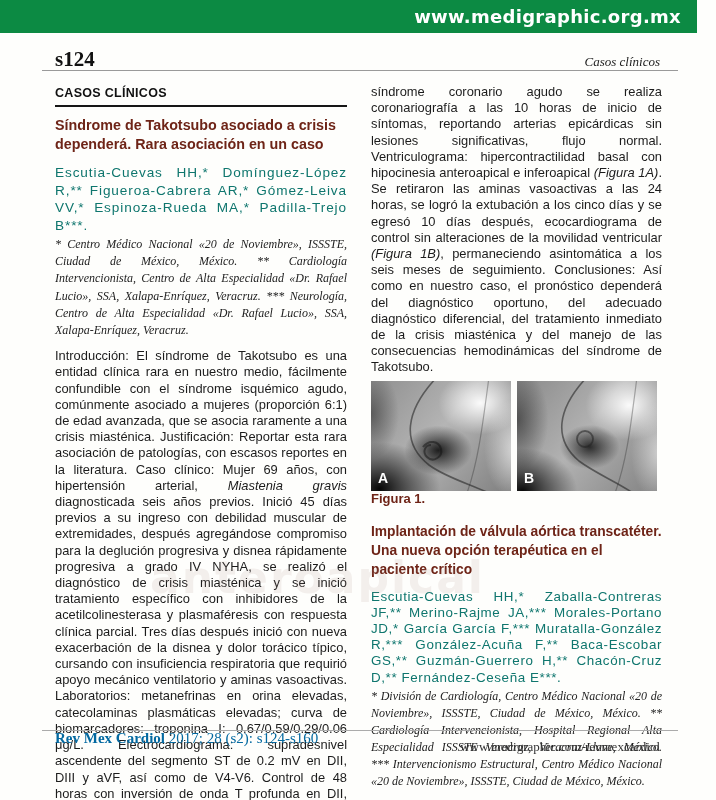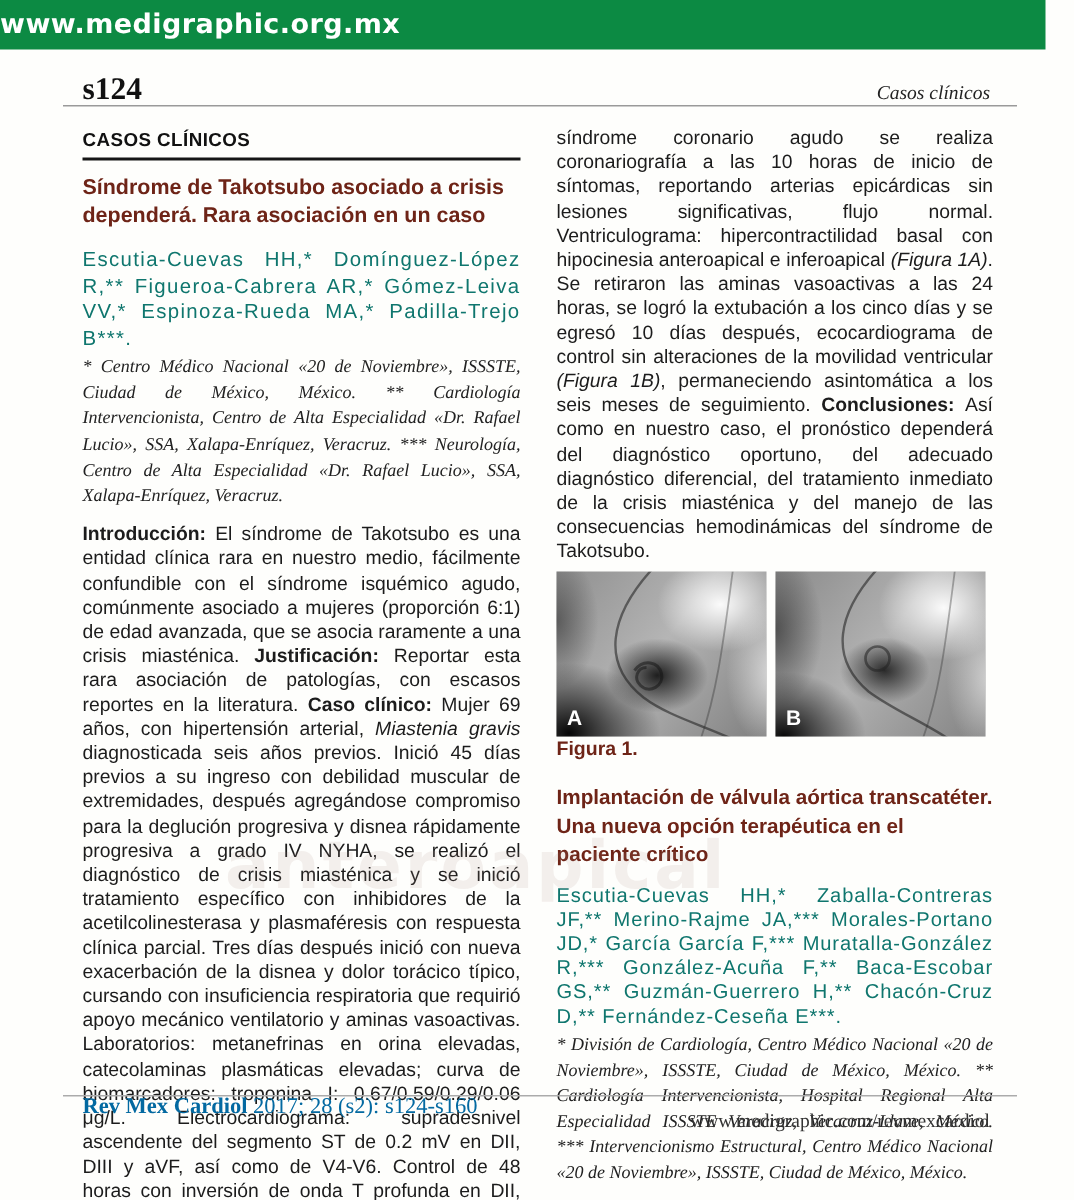--- a/index.html
+++ b/index.html
@@ -4,21 +4,21 @@
 <style>
   * { margin:0; padding:0; box-sizing:border-box; }
   html,body { background:#ffffff; }
   .page {
     position:relative; width:716px; height:800px; background:#fefefc;
     font-family:"Liberation Sans", sans-serif; color:#1a1a1a; overflow:hidden;
   }
   
   .banner {
     position:absolute; left:0; top:0; width:697px; height:33px;
-    display:flex; align-items:center; justify-content:flex-start; padding-right:16px;
+    display:flex; align-items:center; justify-content:flex-end; padding-right:16px;
   }
   .banner-url {
     font-family:"DejaVu Sans", sans-serif; font-weight:bold; font-size:18px;
     color:#ffffff; letter-spacing:0.3px;
   }
   
   .pageno {
     position:absolute; left:55px; top:47px;
     font-family:"Liberation Serif", serif; font-weight:bold; font-size:21px; color:#111;
   }
@@ -43,21 +43,21 @@
     line-height:17.5px; letter-spacing:0.9px; text-align:justify; color:#0f766e;
   }
   .affil {
     margin-top:2px; font-family:"Liberation Serif", serif; font-style:italic;
     font-size:12px; line-height:17.2px; text-align:justify; color:#222;
   }
   .abstract {
     margin-top:9px; font-size:12.9px; line-height:16.2px; text-align:justify; color:#1c1c1c;
   }
   .abstract-right { margin-top:0; }
-  .seg-b { font-weight:bold; }
+  .seg-b { font-weight:normal; }
   .seg-i { font-style:italic; }
   
   .figure { margin-top:5px; display:flex; gap:6px; }
   .xray {
     position:relative; width:140px; height:110px; overflow:hidden; background:#9c9c9c;
   }
   .xray-a {
     background:
       radial-gradient(ellipse 60px 45px at 78% 20%, rgba(255,255,255,0.95), rgba(255,255,255,0) 70%),
       radial-gradient(ellipse 45px 70px at 104% 62%, rgba(235,235,235,0.85), rgba(255,255,255,0) 72%),

